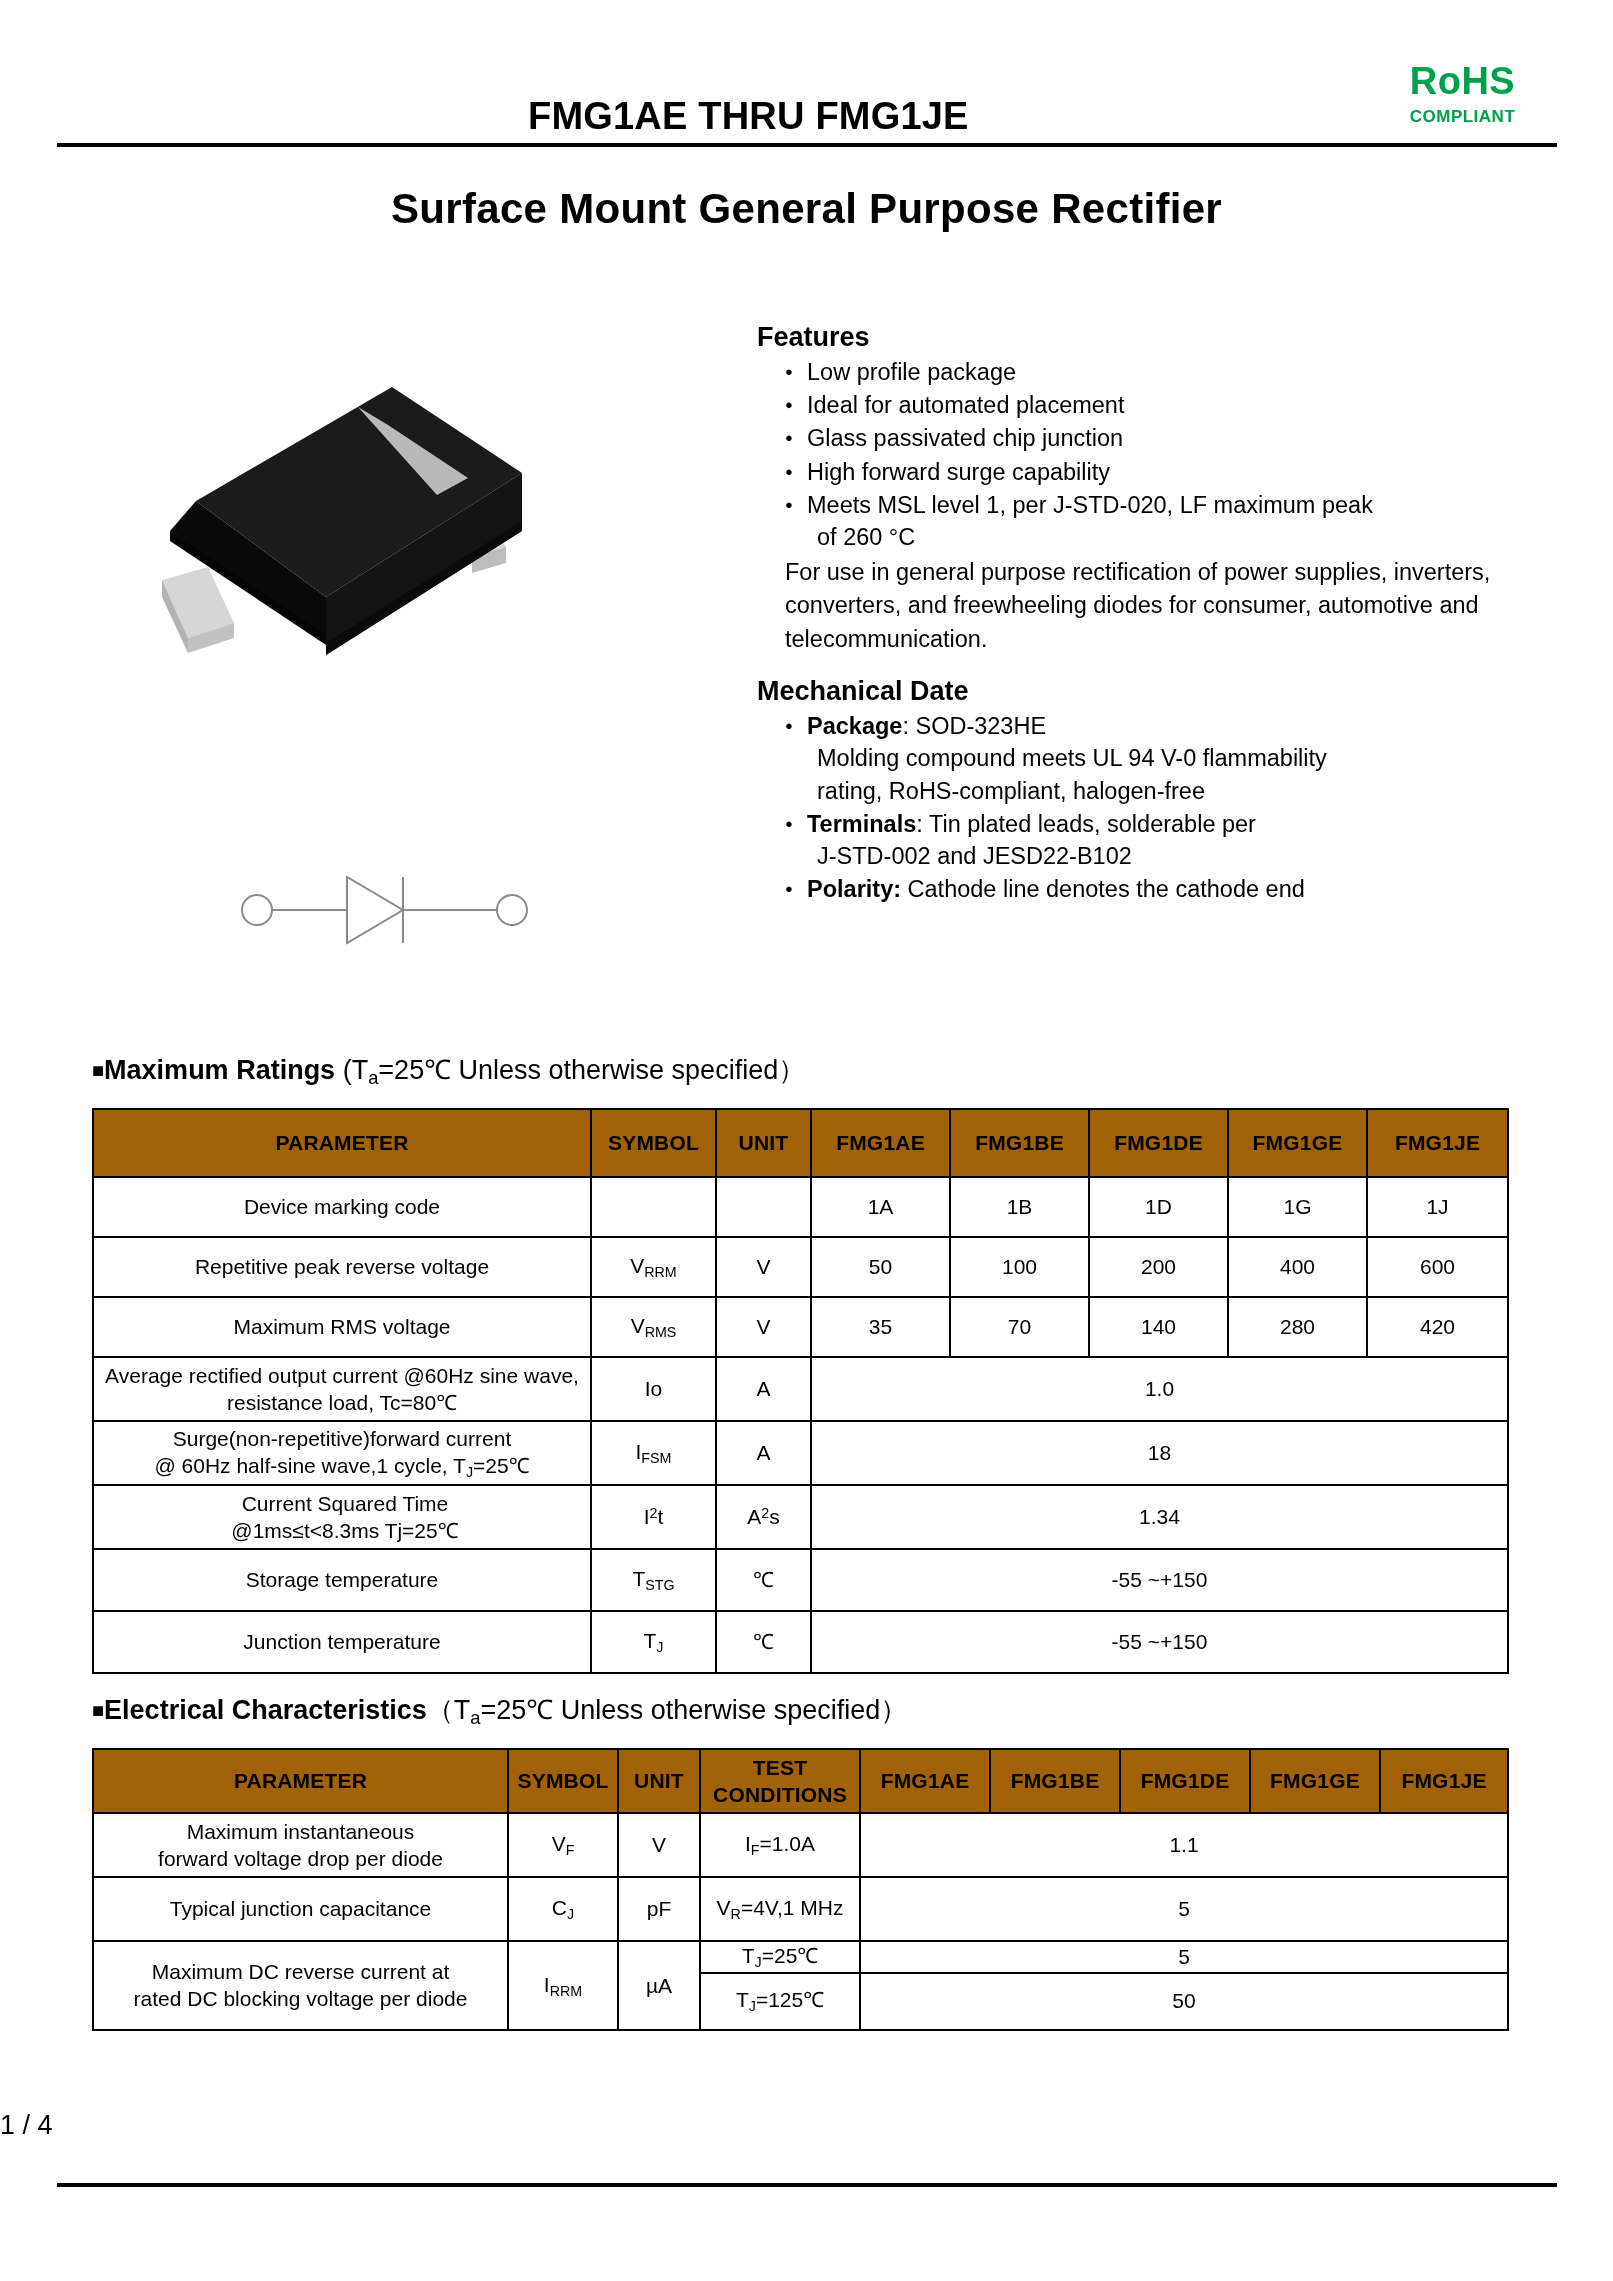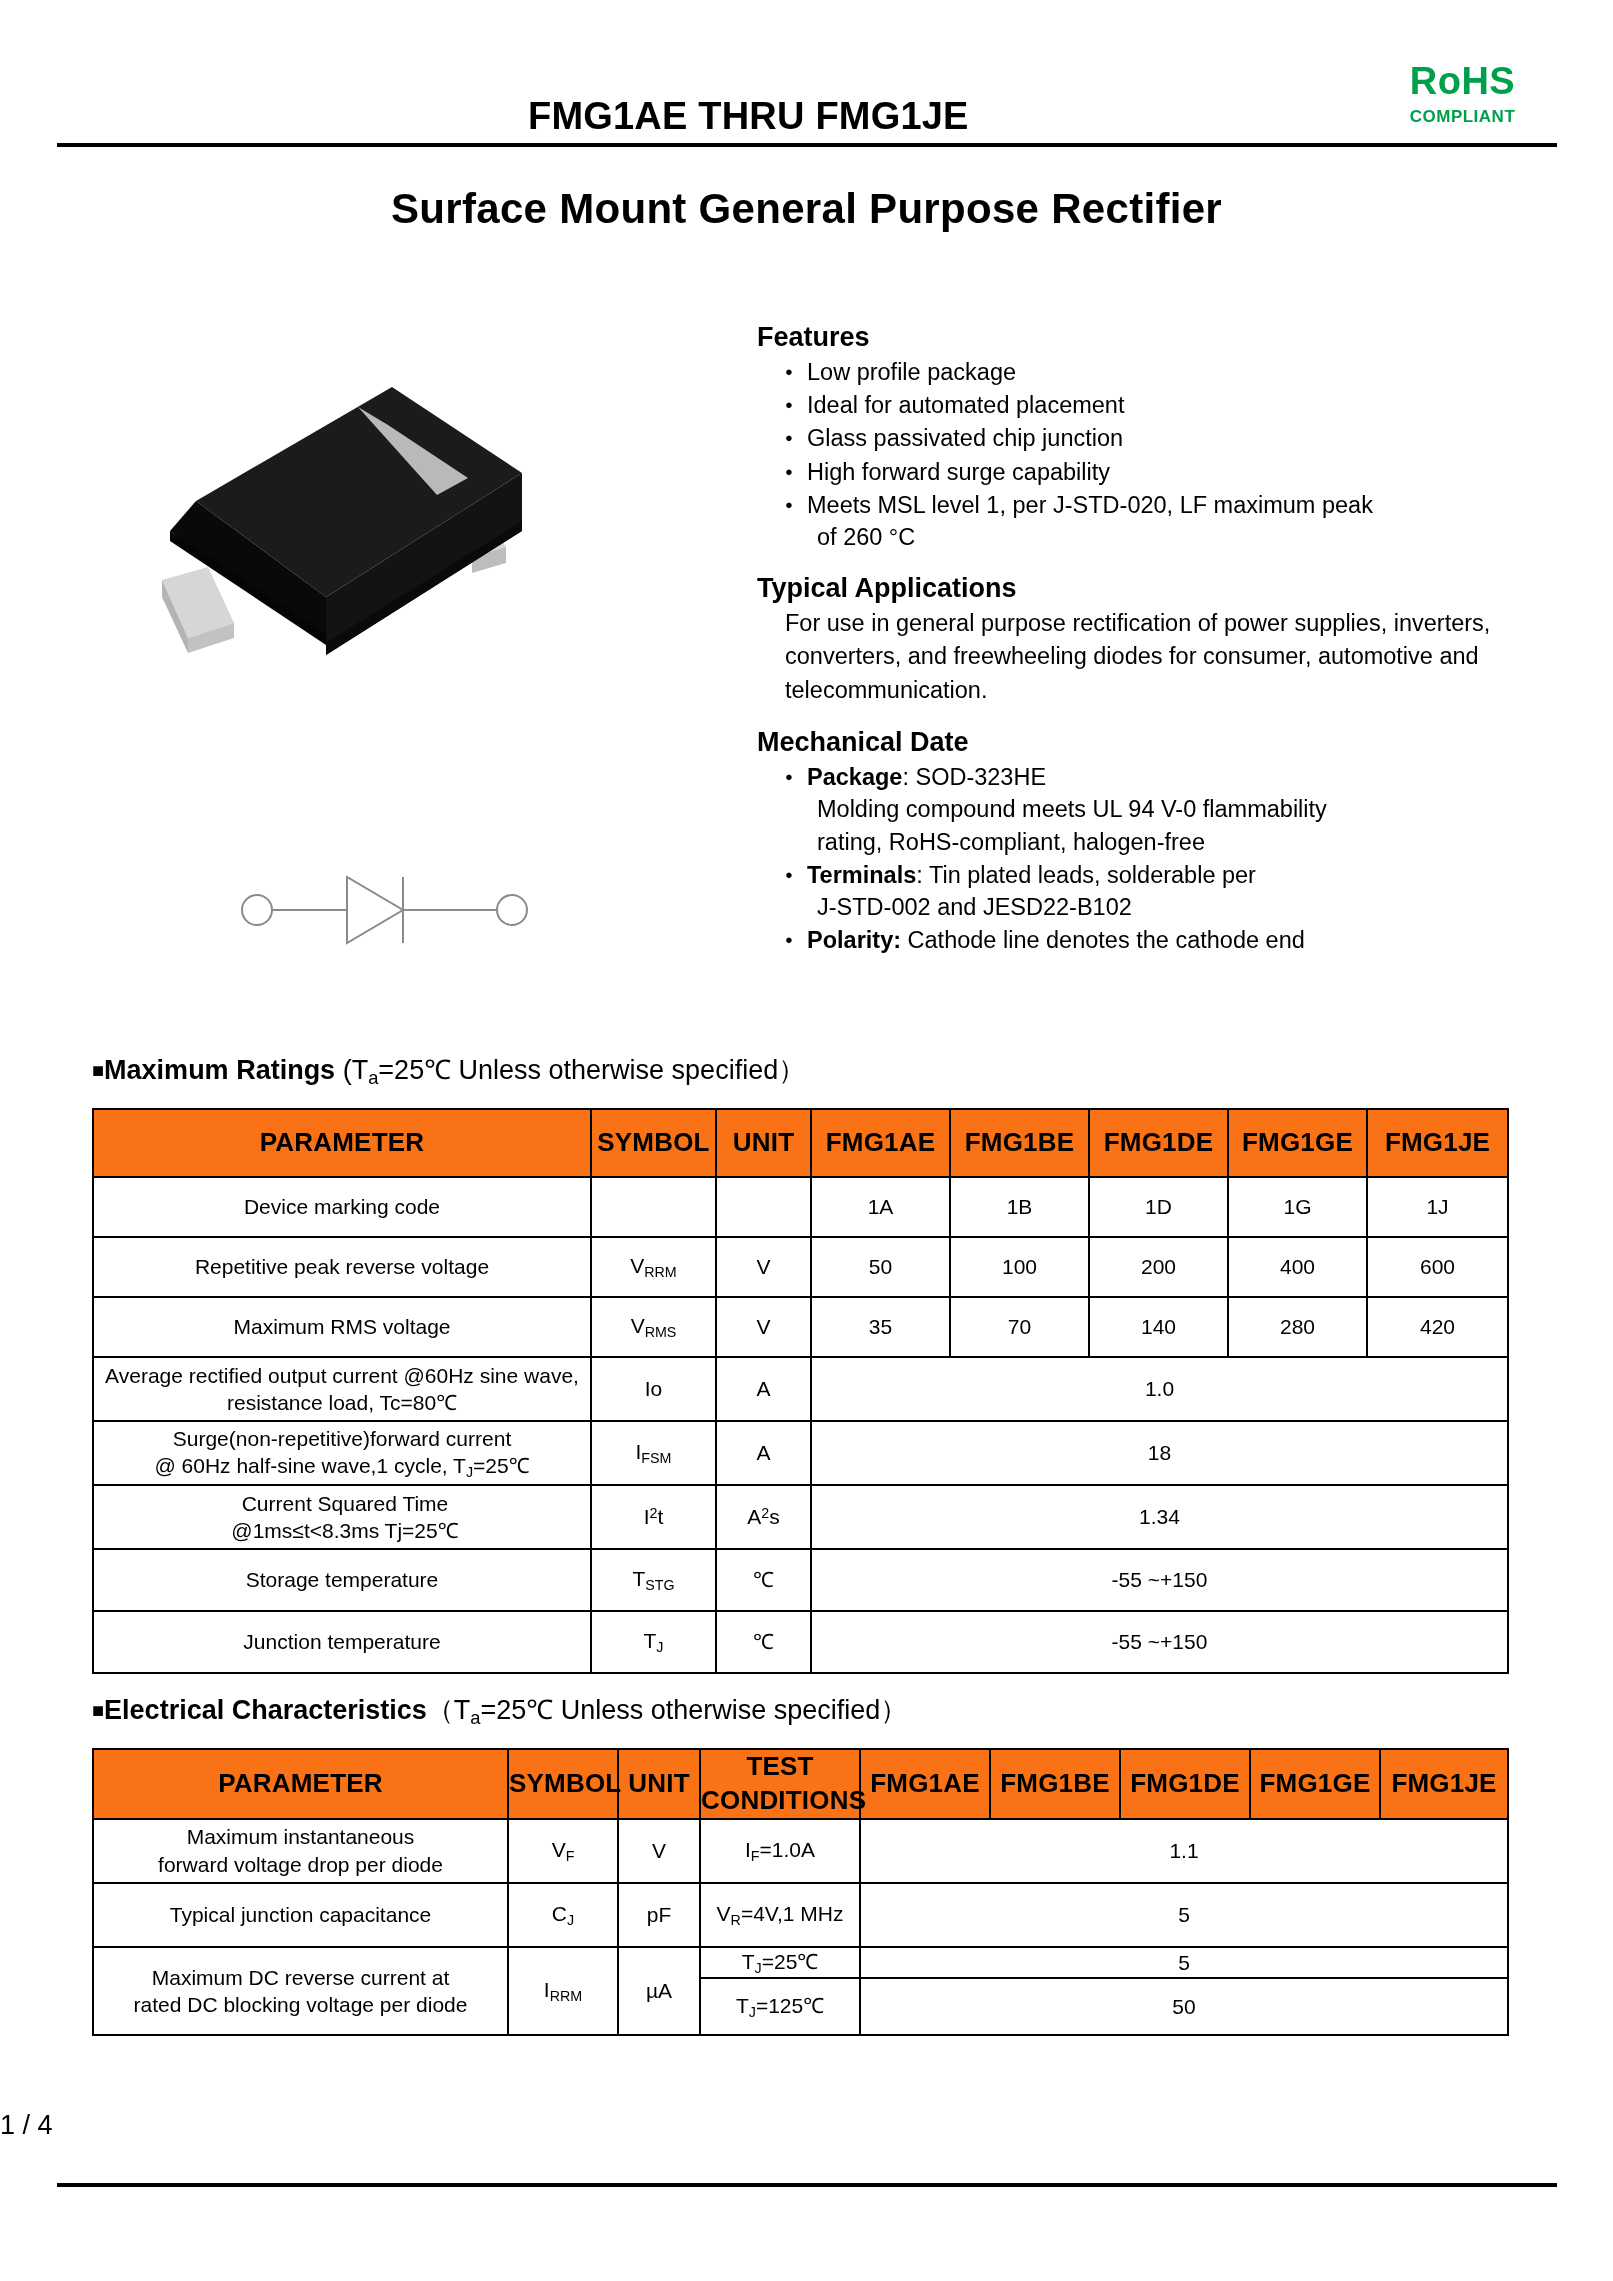--- a/index.html
+++ b/index.html
@@ -174,23 +174,23 @@
   table.dt td, table.dt th {
     border: 2px solid #000;
     padding: 0;
     font-size: 21px;
     font-weight: normal;
     text-align: center;
     vertical-align: middle;
     line-height: 1.3;
   }
   table.dt thead th {
-    background: #f97316;
-    font-weight: bold;
-    font-size: 26px;
+    background: #a16207;
+    font-weight: bold;
+    font-size: 21px;
     letter-spacing: 0.2px;
     margin-top: 11px;
   }
   td.left {
     text-align: left;
     padding-left: 10px;
     line-height: 1.5;
   }
   td.bold { font-weight: bold; }
 
@@ -261,21 +261,20 @@
       <li><span>Low profile package</span></li>
       <li><span>Ideal for automated placement</span></li>
       <li><span>Glass passivated chip junction</span></li>
       <li><span>High forward surge capability</span></li>
       <li>
         <span>Meets MSL level 1, per J-STD-020, LF maximum peak</span>
         <span class="cont">of 260 °C</span>
       </li>
     </ul>
 
-    <div class="sec-head sp">Typical Applications</div>
     <p class="para">For use in general purpose rectification of power supplies, inverters, converters, and freewheeling diodes for consumer, automotive and telecommunication.</p>
 
     <div class="sec-head sp">Mechanical Date</div>
     <ul class="bullets mech">
       <li>
         <b>Package</b><span>: </span><span>SOD-323HE</span>
         <span class="cont">Molding compound meets UL 94 V-0 flammability</span>
         <span class="cont">rating, RoHS-compliant, halogen-free</span>
       </li>
       <li>

